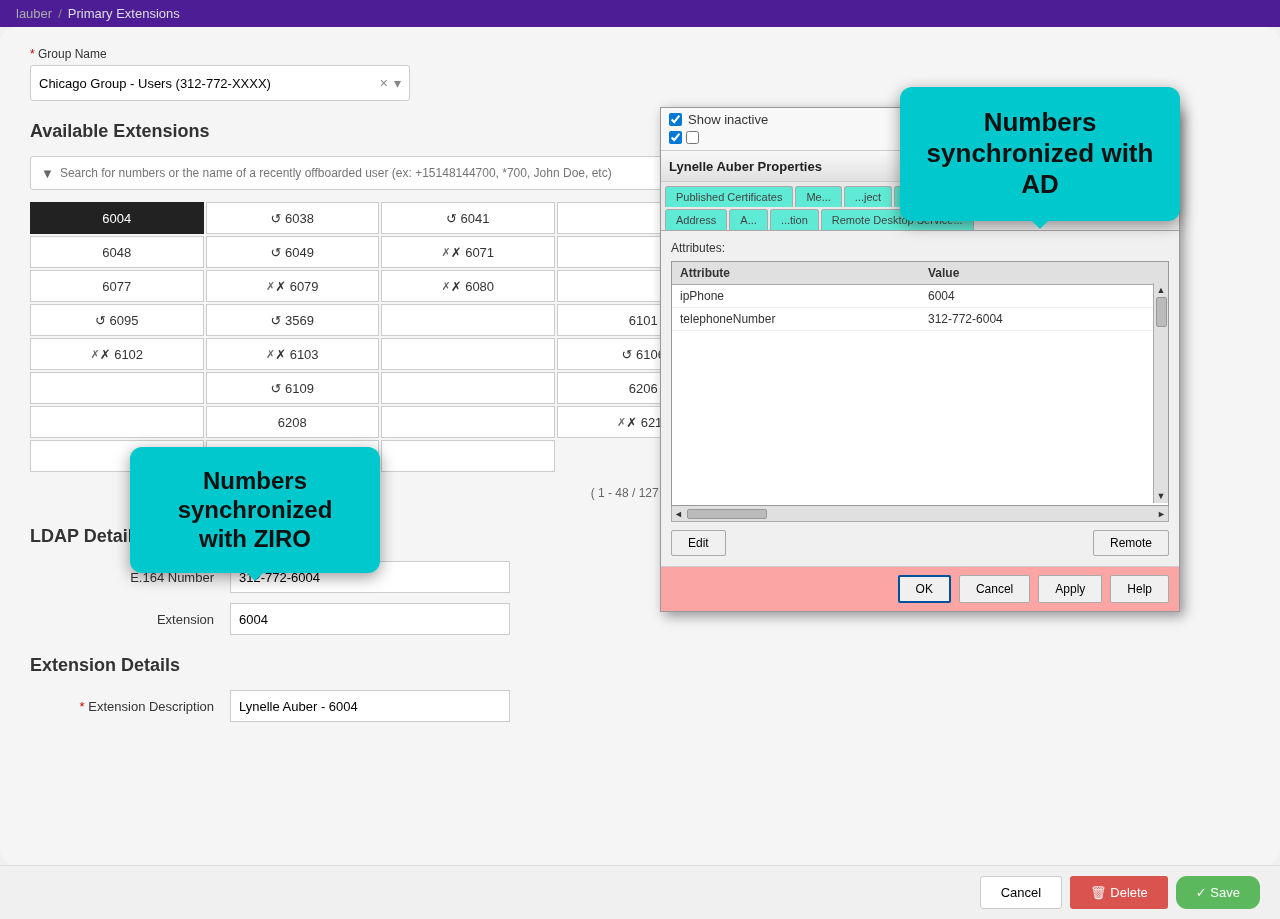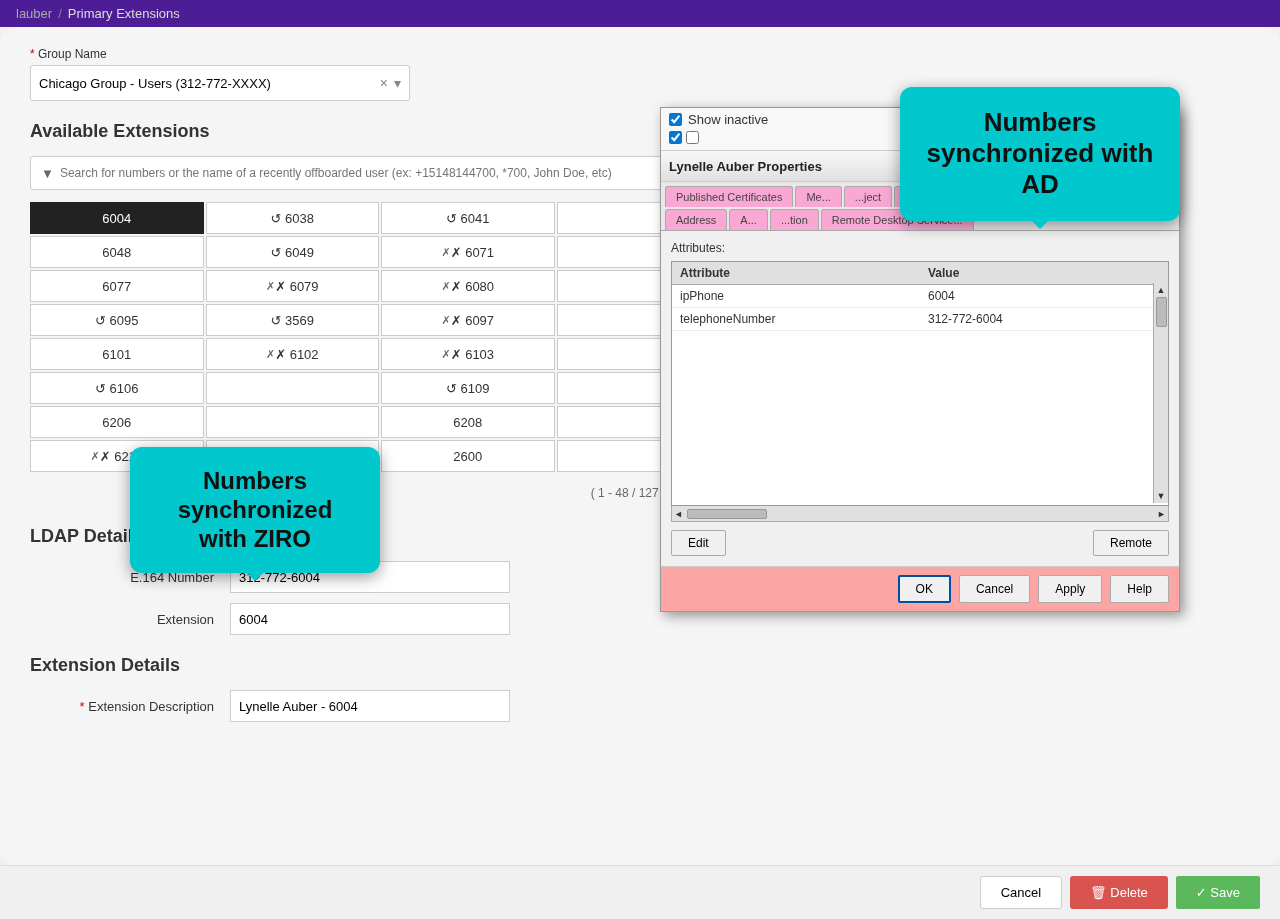--- a/index.html
+++ b/index.html
@@ -51,31 +51,31 @@
     .ext-details-section { margin-top: 20px; }
     .ext-details-row { display: flex; align-items: center; margin-bottom: 10px; }
     .ext-details-label { width: 200px; text-align: right; padding-right: 16px; font-size: 13px; }
     .required-star { color: #c00; }
     .ext-details-input { border: 1px solid #ccc; background: #fff; height: 32px; width: 280px; padding: 0 8px; font-size: 13px; outline: none; }
 
     
     .bottom-toolbar { position: fixed; bottom: 0; left: 0; right: 0; background: #f0f0f0; border-top: 1px solid #ddd; padding: 10px 20px; display: flex; justify-content: flex-end; gap: 8px; z-index: 10; }
     .btn-cancel { padding: 8px 20px; border: 1px solid #ccc; background: #fff; cursor: pointer; font-size: 13px; border-radius: 3px; }
     .btn-delete { padding: 8px 20px; border: none; background: #d9534f; color: #fff; cursor: pointer; font-size: 13px; border-radius: 3px; }
-    .btn-save { padding: 8px 20px; border: none; background: #5cb85c; color: #fff; cursor: pointer; font-size: 13px; border-radius: 2px; }
+    .btn-save { padding: 8px 20px; border: none; background: #5cb85c; color: #fff; cursor: pointer; font-size: 13px; border-radius: 11px; }
 
     
     .properties-dialog { position: absolute; top: 80px; left: 660px; width: 520px; background: #f0f0f0; border: 1px solid #999; box-shadow: 4px 4px 12px rgba(0,0,0,0.4); z-index: 200; }
     .dialog-titlebar { background: linear-gradient(to bottom, #f8f8f8, #e0e0e0); padding: 6px 8px; display: flex; align-items: center; justify-content: space-between; border-bottom: 1px solid #ccc; }
     .dialog-title { font-size: 13px; font-weight: 600; color: #222; }
     .dialog-close { background: none; border: none; cursor: pointer; font-size: 16px; color: #555; }
 
     
     .dialog-tabs { background: #e8e8e8; padding: 4px 4px 0; display: flex; flex-wrap: wrap; gap: 2px; border-bottom: 1px solid #aaa; }
-    .dialog-tab { padding: 4px 10px; font-size: 11px; cursor: pointer; border: 1px solid #aaa; border-bottom: none; background: #f9a8d4; color: #444; border-radius: 3px 3px 0 0; }
+    .dialog-tab { padding: 4px 10px; font-size: 11px; cursor: pointer; border: 1px solid #aaa; border-bottom: none; background: #5eead4; color: #444; border-radius: 3px 3px 0 0; }
 
     
     .dialog-content { padding: 10px; }
     .attributes-label { font-size: 12px; color: #333; margin-bottom: 6px; }
     .attributes-table { border: 1px solid #999; background: #fff; width: 100%; }
     .attributes-table-header { display: grid; grid-template-columns: 1fr 1fr; background: #e0e0e0; border-bottom: 1px solid #aaa; }
     .attr-col-header { padding: 4px 8px; font-size: 12px; font-weight: 600; color: #333; }
     .attributes-table-body { height: 260px; overflow-y: auto; }
     .attr-row { display: grid; grid-template-columns: 1fr 1fr; border-bottom: 1px solid #eee; }
     .attr-cell { padding: 4px 8px; font-size: 12px; color: #333; }
@@ -145,21 +145,20 @@
         <div class="ext-cell">6048</div>
         <div class="ext-cell synced_ziro">↺ 6049</div>
         <div class="ext-cell crossed">✗ 6071</div>
         <div class="ext-cell empty"></div>
         <div class="ext-cell">6077</div>
         <div class="ext-cell crossed">✗ 6079</div>
         <div class="ext-cell crossed">✗ 6080</div>
         <div class="ext-cell empty"></div>
         <div class="ext-cell synced_ziro">↺ 6095</div>
         <div class="ext-cell synced_ziro">↺ 3569</div>
-        <div class="ext-cell crossed">✗ 6097</div>
         <div class="ext-cell empty"></div>
         <div class="ext-cell">6101</div>
         <div class="ext-cell crossed">✗ 6102</div>
         <div class="ext-cell crossed">✗ 6103</div>
         <div class="ext-cell empty"></div>
         <div class="ext-cell synced_ziro">↺ 6106</div>
         <div class="ext-cell empty"></div>
         <div class="ext-cell synced_ziro">↺ 6109</div>
         <div class="ext-cell empty"></div>
         <div class="ext-cell">6206</div>

